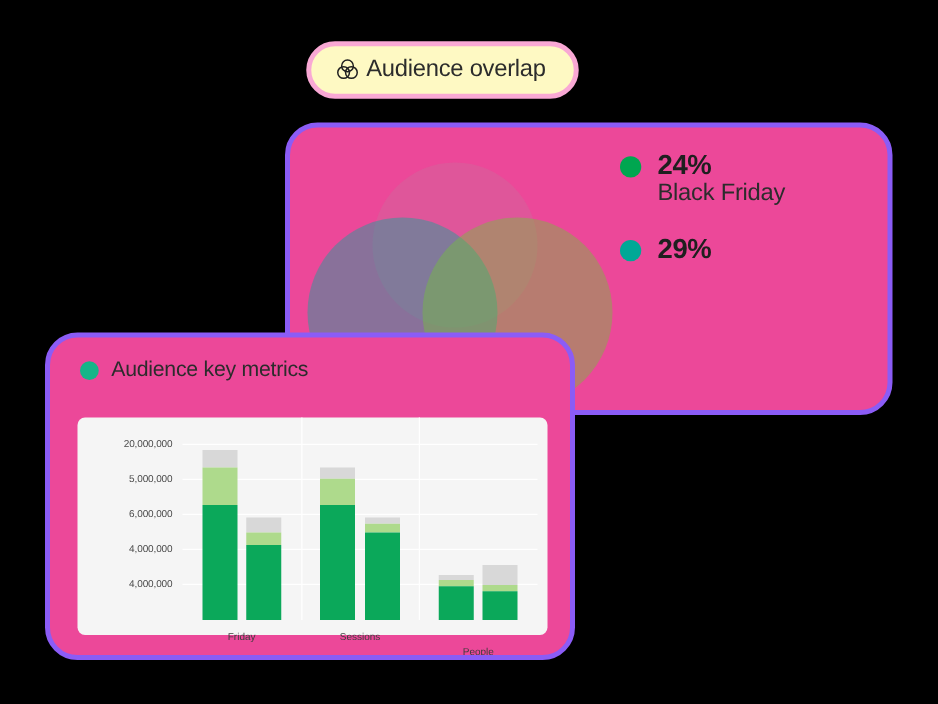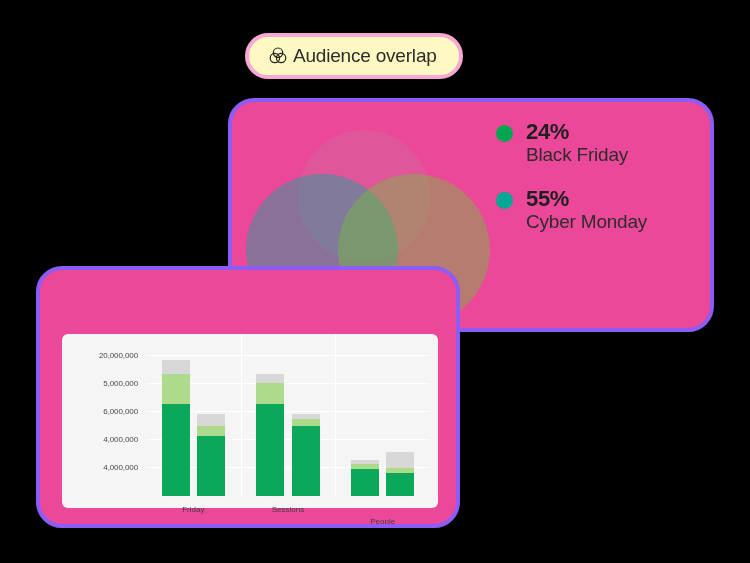--- a/index.html
+++ b/index.html
@@ -225,31 +225,34 @@
         <span class="legend-dot" style="background:#00A650"></span>
         <span>
           <div class="legend-pct">24%</div>
           <div class="legend-name">Black Friday</div>
         </span>
       </div>
 
       <div class="legend-item">
         <span class="legend-dot" style="background:#00A896"></span>
         <span>
-          <div class="legend-pct">55%</div>
-          <div class="legend-name">Cyber Monday</div>
+          <div class="legend-pct">29%</div>
         </span>
       </div>
 
 
     </div>
   </div>
 
   <div class="card" id="metrics-card">
 
+    <div class="metrics-head">
+      <span class="metrics-dot" style="background: rgb(21, 181, 136);"></span>
+      <span class="metrics-title">Audience key metrics</span>
+    </div>
 
     <div class="plot-wrap">
       <div class="plot" id="plot">
           <div class="gridline" style="bottom: 18.1818%;">
             <span class="ytick" style="top: 0px;">4,000,000</span>
           </div>
           <div class="gridline" style="bottom: 36.3636%;">
             <span class="ytick" style="top: 0px;">4,000,000</span>
           </div>
           <div class="gridline" style="bottom: 54.5455%;">

